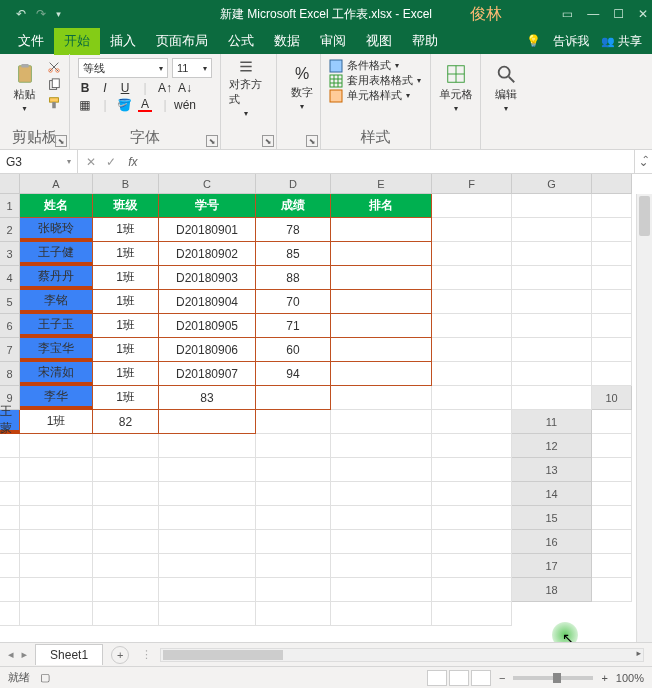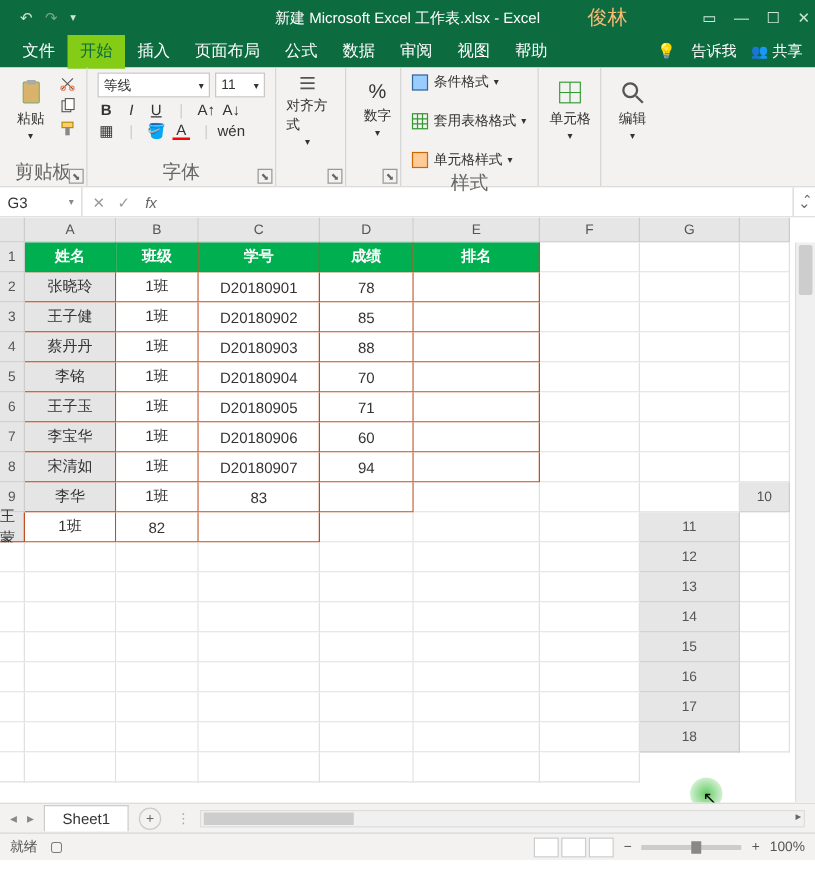--- a/index.html
+++ b/index.html
@@ -22,36 +22,36 @@
 .side-btns{display:flex;flex-direction:column;gap:4px;padding-top:2px}
 .side-btns svg{width:14px;height:14px}
 .font-group{min-width:150px}
 .font-row{display:flex;gap:4px;align-items:center;margin-bottom:3px}
 .combo{background:#fff;border:1px solid #c8c8c8;height:20px;font-size:11px;padding:0 4px;display:flex;align-items:center;justify-content:space-between;gap:6px}
 .combo.fontname{width:90px}
 .combo.fontsize{width:40px}
 .btnrow{display:flex;gap:6px;align-items:center}
 .btnrow span,.btnrow svg{width:14px;height:14px;display:inline-flex;align-items:center;justify-content:center}
 .launcher{position:absolute;right:2px;bottom:2px;width:12px;height:12px;border:1px solid #999;font-size:8px;display:flex;align-items:center;justify-content:center;color:#666}
-.stack-group{display:flex;flex-direction:column;gap:16px;font-size:11px}
+.stack-group{display:flex;flex-direction:column;gap:0;font-size:11px}
 .stack-item{display:flex;align-items:center;gap:4px;white-space:nowrap}
 .stack-item svg{width:14px;height:14px}
 .namebox-row{height:24px;border-bottom:1px solid #d6d6d6;display:flex;align-items:center;background:#fff}
-.namebox{width:66px;border-right:1px solid #d6d6d6;height:100%;display:flex;align-items:center;padding:0 6px;font-size:12px}
+.namebox{width:78px;border-right:1px solid #d6d6d6;height:100%;display:flex;align-items:center;padding:0 6px;font-size:12px}
 .fx-btns{display:flex;gap:10px;padding:0 8px;color:#999}
 .fx-label{font-style:italic;color:#666;padding:0 4px}
 .formula-bar{flex:1;height:100%;padding:0 6px}
 .expand-fb{width:18px;text-align:center;color:#666;border-left:1px solid #d6d6d6;height:100%;display:flex;align-items:center;justify-content:center}
 .grid-wrap{position:relative;height:468px;overflow:hidden;background:#fff}
 .grid{display:grid;grid-template-columns:20px 73px 66px 97px 75px 101px 80px 80px 40px;}
 .colhdr,.rowhdr{background:#e6e6e6;border-right:1px solid #ccc;border-bottom:1px solid #ccc;font-size:11px;display:flex;align-items:center;justify-content:center;height:20px;color:#555}
 .corner{background:#e6e6e6;border-right:1px solid #ccc;border-bottom:1px solid #ccc;height:20px}
 .cell{border-right:1px solid #e0e0e0;border-bottom:1px solid #e0e0e0;height:24px;font-size:12px;display:flex;align-items:center;justify-content:center;background:#fff}
 .hdr-green{background:#00b050;color:#fff;font-weight:bold;border-right:1px solid #c05020;border-bottom:1px solid #c05020}
-.name-cell{background:#e5e5e5;border-right:1px solid #c05020;border-bottom:1px solid #c2410c}
+.name-cell{background:#3b82f6;border-right:1px solid #c05020;border-bottom:4px solid #c2410c}
 .data-cell{border-right:1px solid #c05020;border-bottom:1px solid #c05020}
 .rowhdr{height:24px}
 .rowhdr.r1{height:24px}
 .vscroll{position:absolute;right:0;top:20px;bottom:0;width:16px;background:#f0f0f0;border-left:1px solid #ddd}
 .vscroll-thumb{position:absolute;top:2px;left:2px;right:2px;height:40px;background:#cdcdcd;border-radius:2px}
 .sheet-tabs{height:24px;border-top:1px solid #d6d6d6;display:flex;align-items:center;background:#f3f2f1;font-size:11px}
 .tab-nav{display:flex;gap:8px;padding:0 8px;color:#888}
 .sheet-tab{background:#fff;border:1px solid #ccc;border-bottom:none;padding:3px 14px;font-size:12px}
 .add-sheet{width:18px;height:18px;border:1px solid #ccc;border-radius:50%;display:flex;align-items:center;justify-content:center;margin-left:8px;color:#666}
 .hscroll{flex:1;margin:0 8px;height:14px;background:#f0f0f0;position:relative;border:1px solid #ddd}

